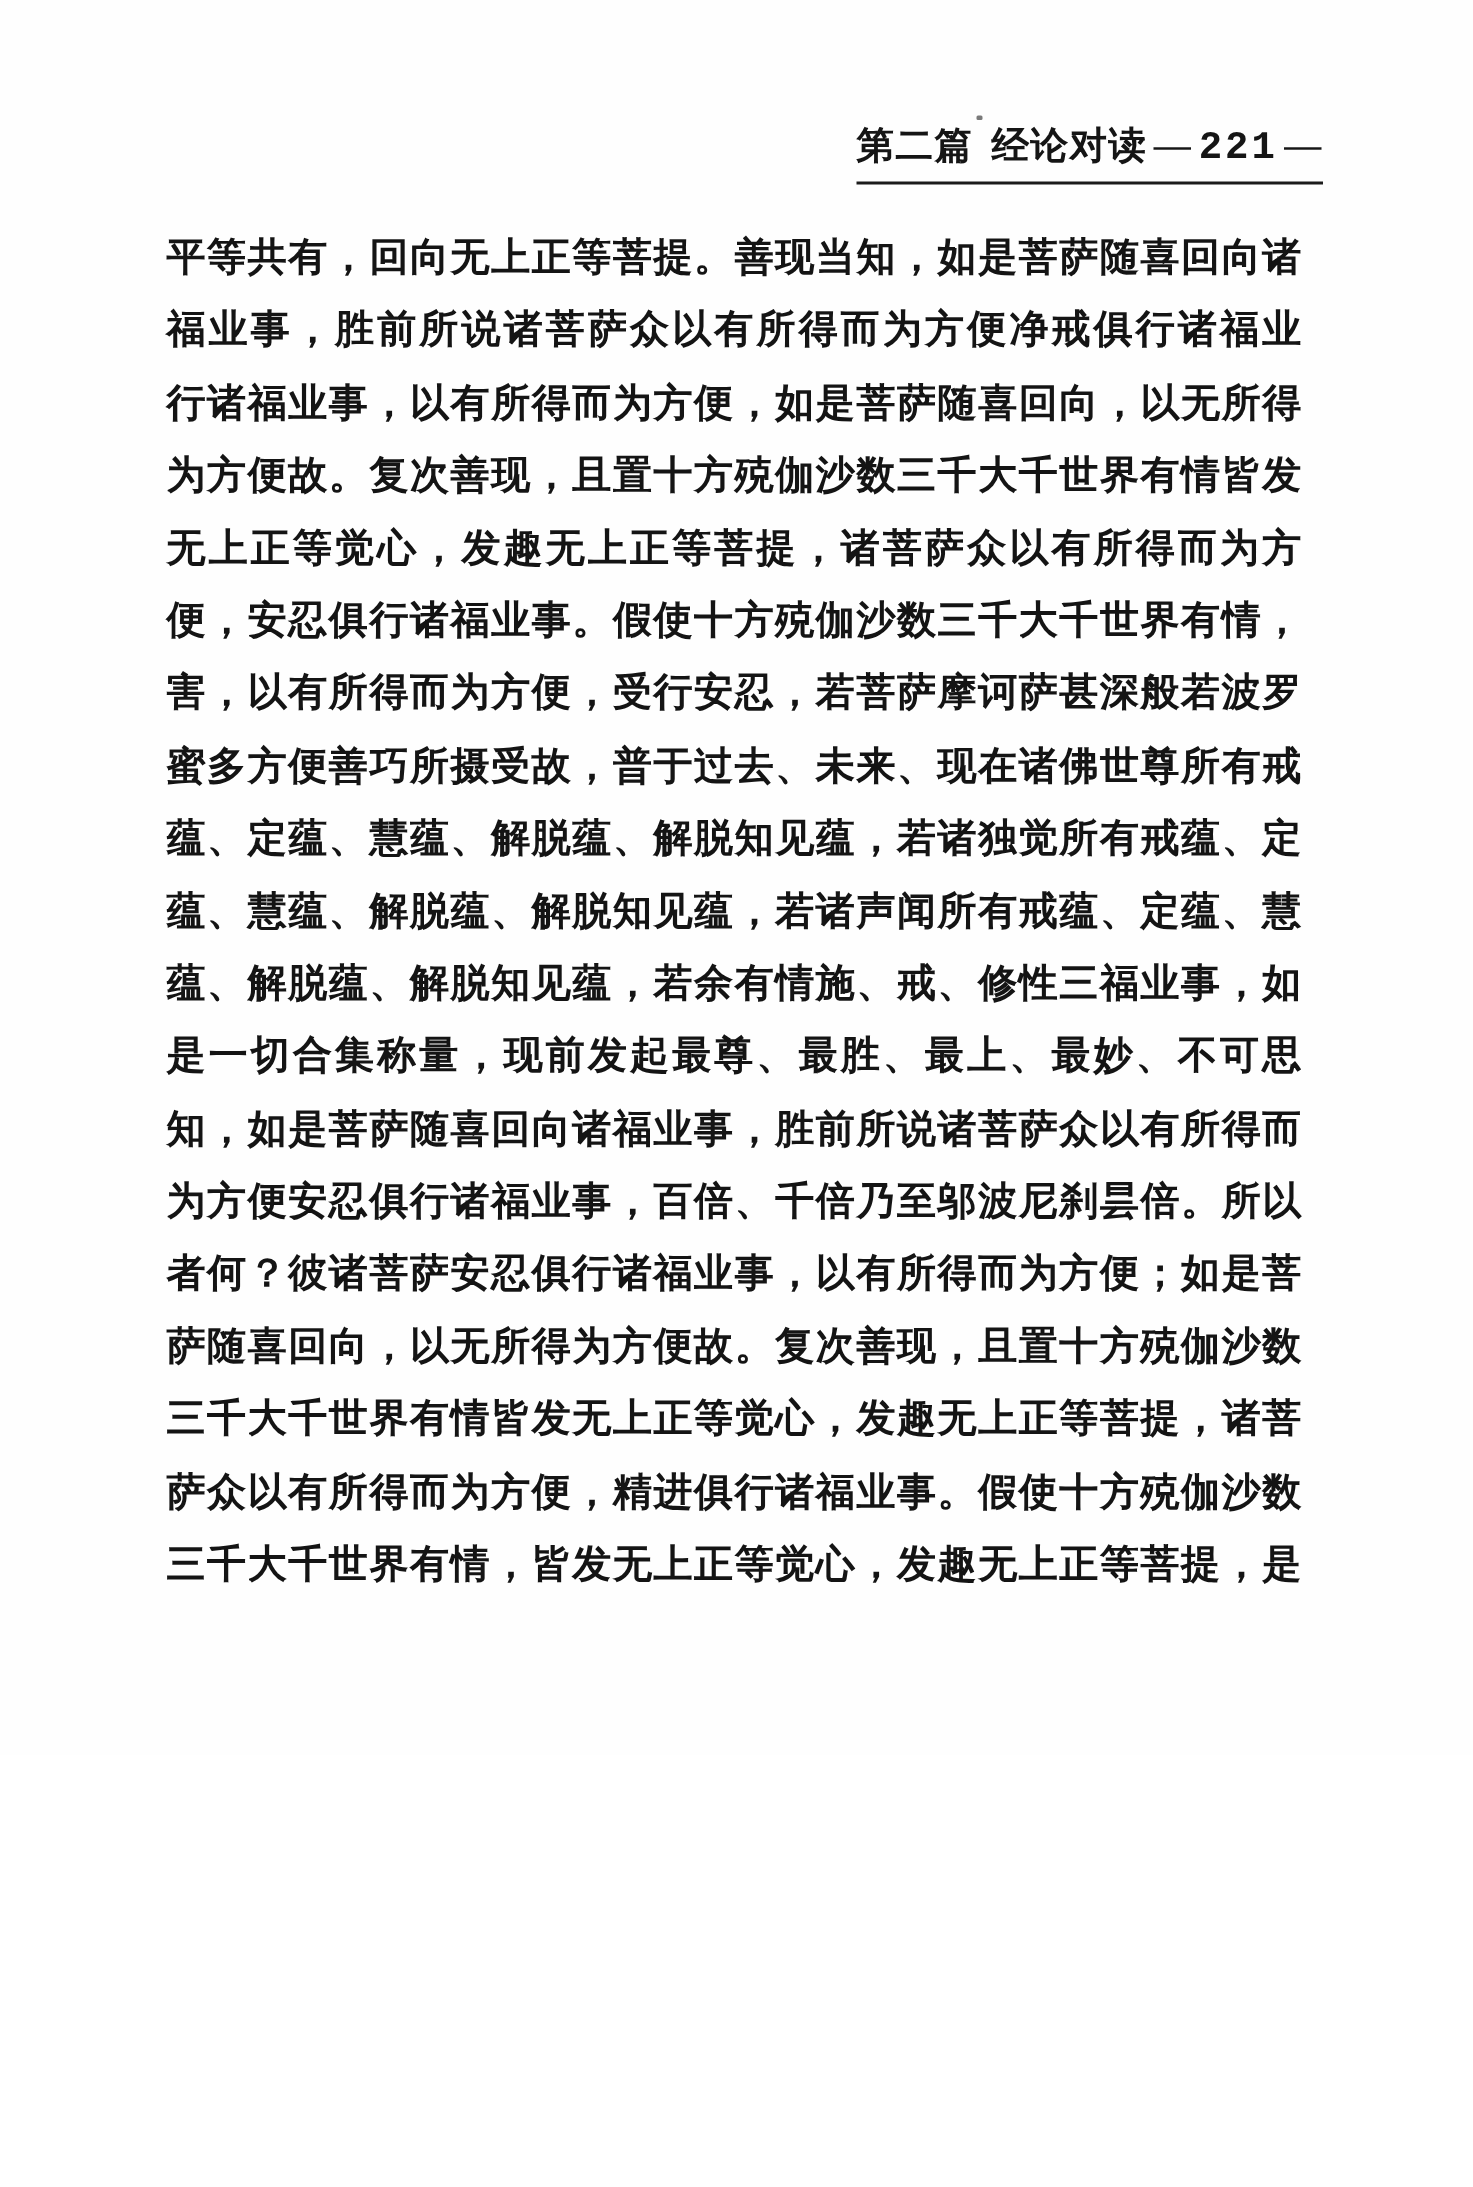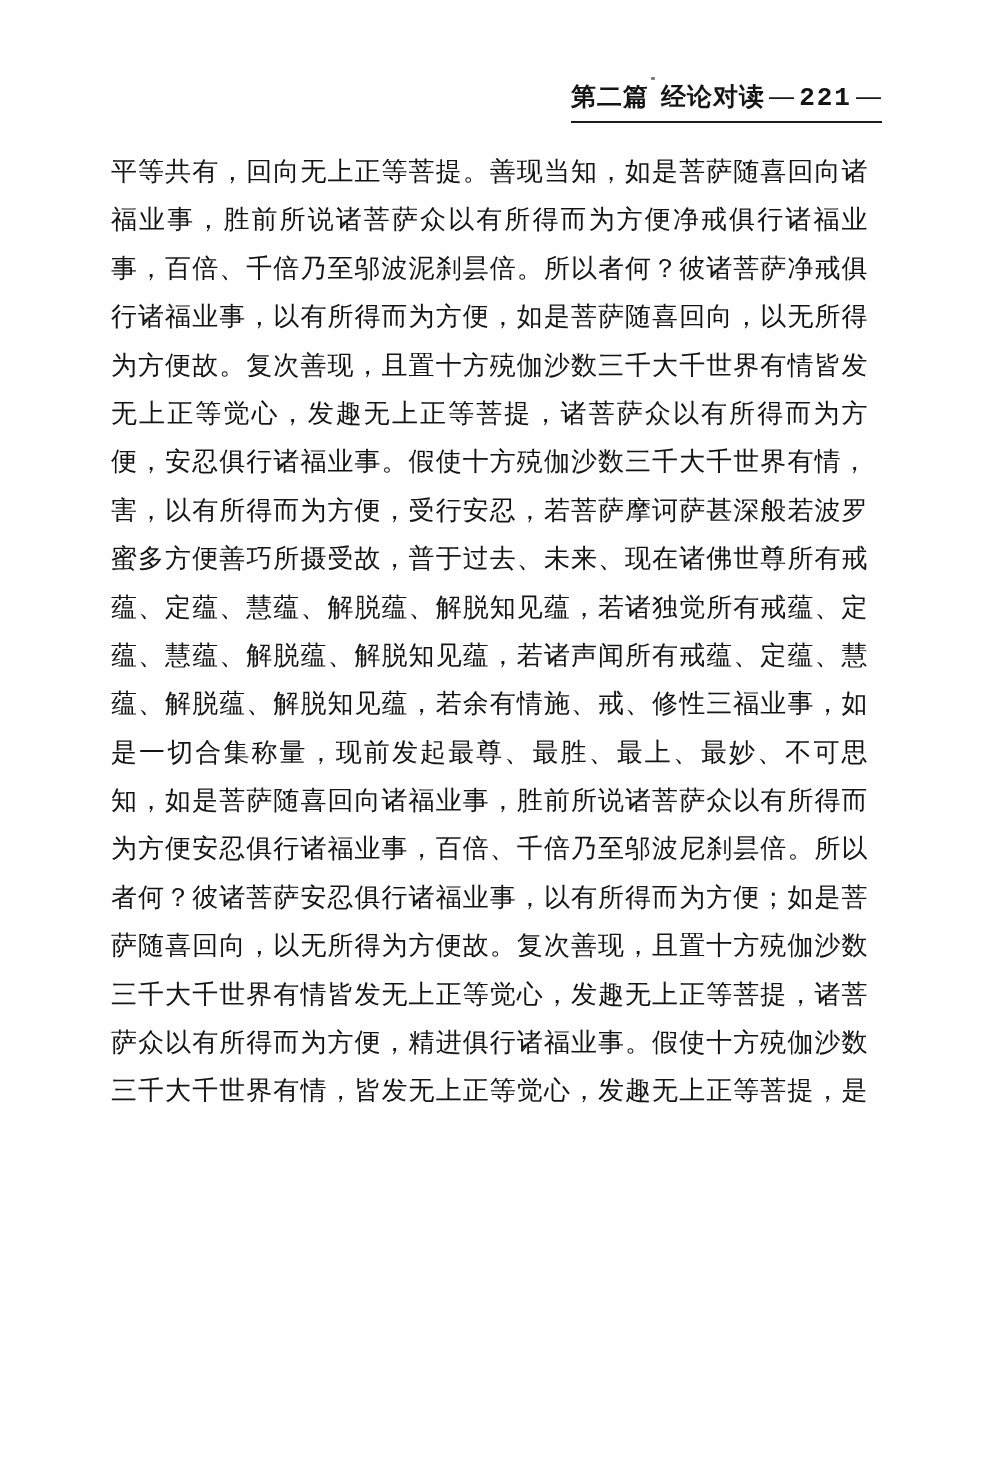--- a/index.html
+++ b/index.html
@@ -41,21 +41,21 @@
     font-weight: 400;
   }
   .body-text {
     position: absolute;
     left: 111px;
     top: 147px;
     width: 757px;
   }
   .line {
     font-size: 26px;
-    font-weight: 400;
+    font-weight: 700;
     line-height: 48.4px;
     height: 48.4px;
     text-align: justify;
     text-align-last: justify;
     letter-spacing: 0.5px;
     color: #141414;
   }
   .speck {
     position: absolute;
     background: #5a5a5a;
@@ -75,21 +75,20 @@
       <span>经论对读</span>
     </span>
     <span class="dash">—</span>
     <span class="pagenum">221</span>
     <span class="dash">—</span>
   </div>
 
   <div class="body-text">
     <div class="line">平等共有，回向无上正等菩提。善现当知，如是菩萨随喜回向诸</div>
     <div class="line">福业事，胜前所说诸菩萨众以有所得而为方便净戒俱行诸福业</div>
-    <div class="line">事，百倍、千倍乃至邬波泥刹昙倍。所以者何？彼诸菩萨净戒俱</div>
     <div class="line">行诸福业事，以有所得而为方便，如是菩萨随喜回向，以无所得</div>
     <div class="line">为方便故。复次善现，且置十方殑伽沙数三千大千世界有情皆发</div>
     <div class="line">无上正等觉心，发趣无上正等菩提，诸菩萨众以有所得而为方</div>
     <div class="line">便，安忍俱行诸福业事。假使十方殑伽沙数三千大千世界有情，</div>
     <div class="line">害，以有所得而为方便，受行安忍，若菩萨摩诃萨甚深般若波罗</div>
     <div class="line">蜜多方便善巧所摄受故，普于过去、未来、现在诸佛世尊所有戒</div>
     <div class="line">蕴、定蕴、慧蕴、解脱蕴、解脱知见蕴，若诸独觉所有戒蕴、定</div>
     <div class="line">蕴、慧蕴、解脱蕴、解脱知见蕴，若诸声闻所有戒蕴、定蕴、慧</div>
     <div class="line">蕴、解脱蕴、解脱知见蕴，若余有情施、戒、修性三福业事，如</div>
     <div class="line">是一切合集称量，现前发起最尊、最胜、最上、最妙、不可思</div>

